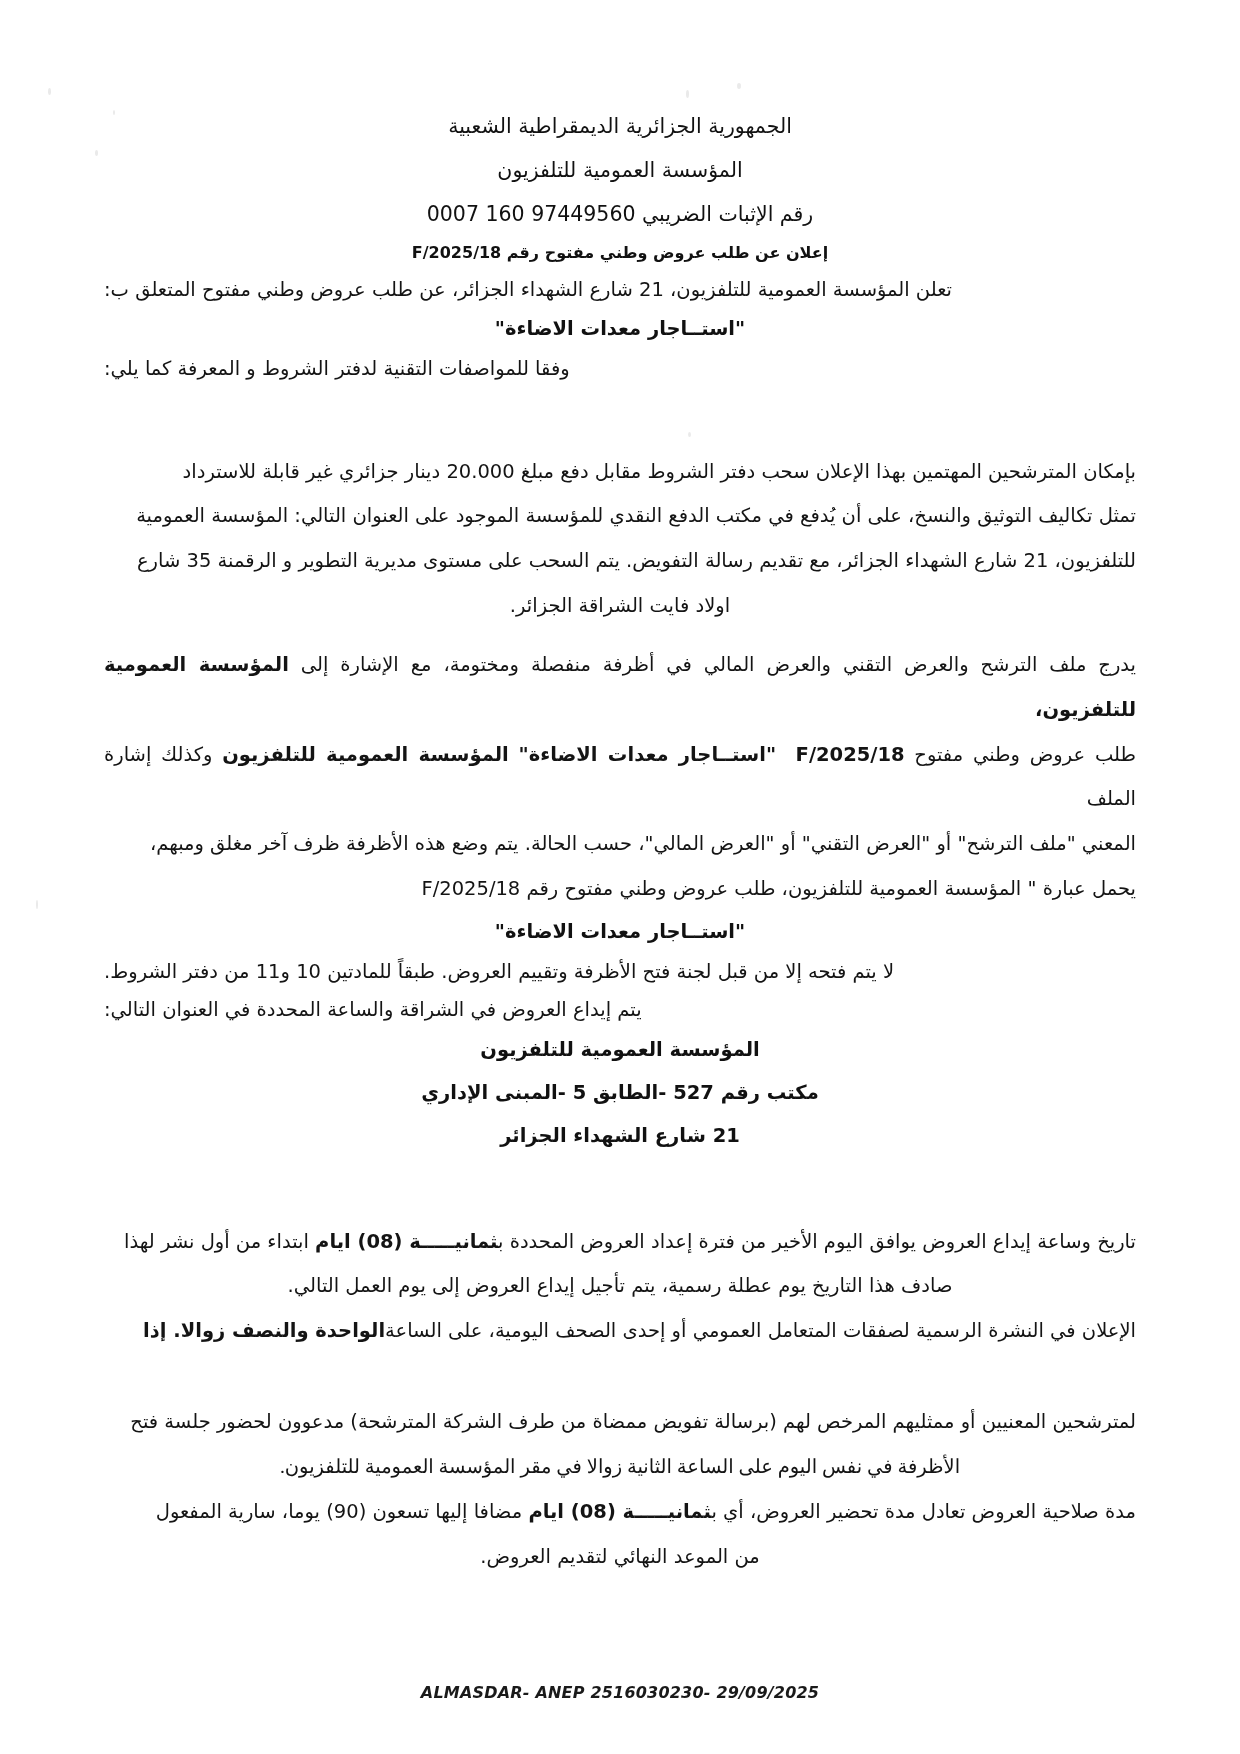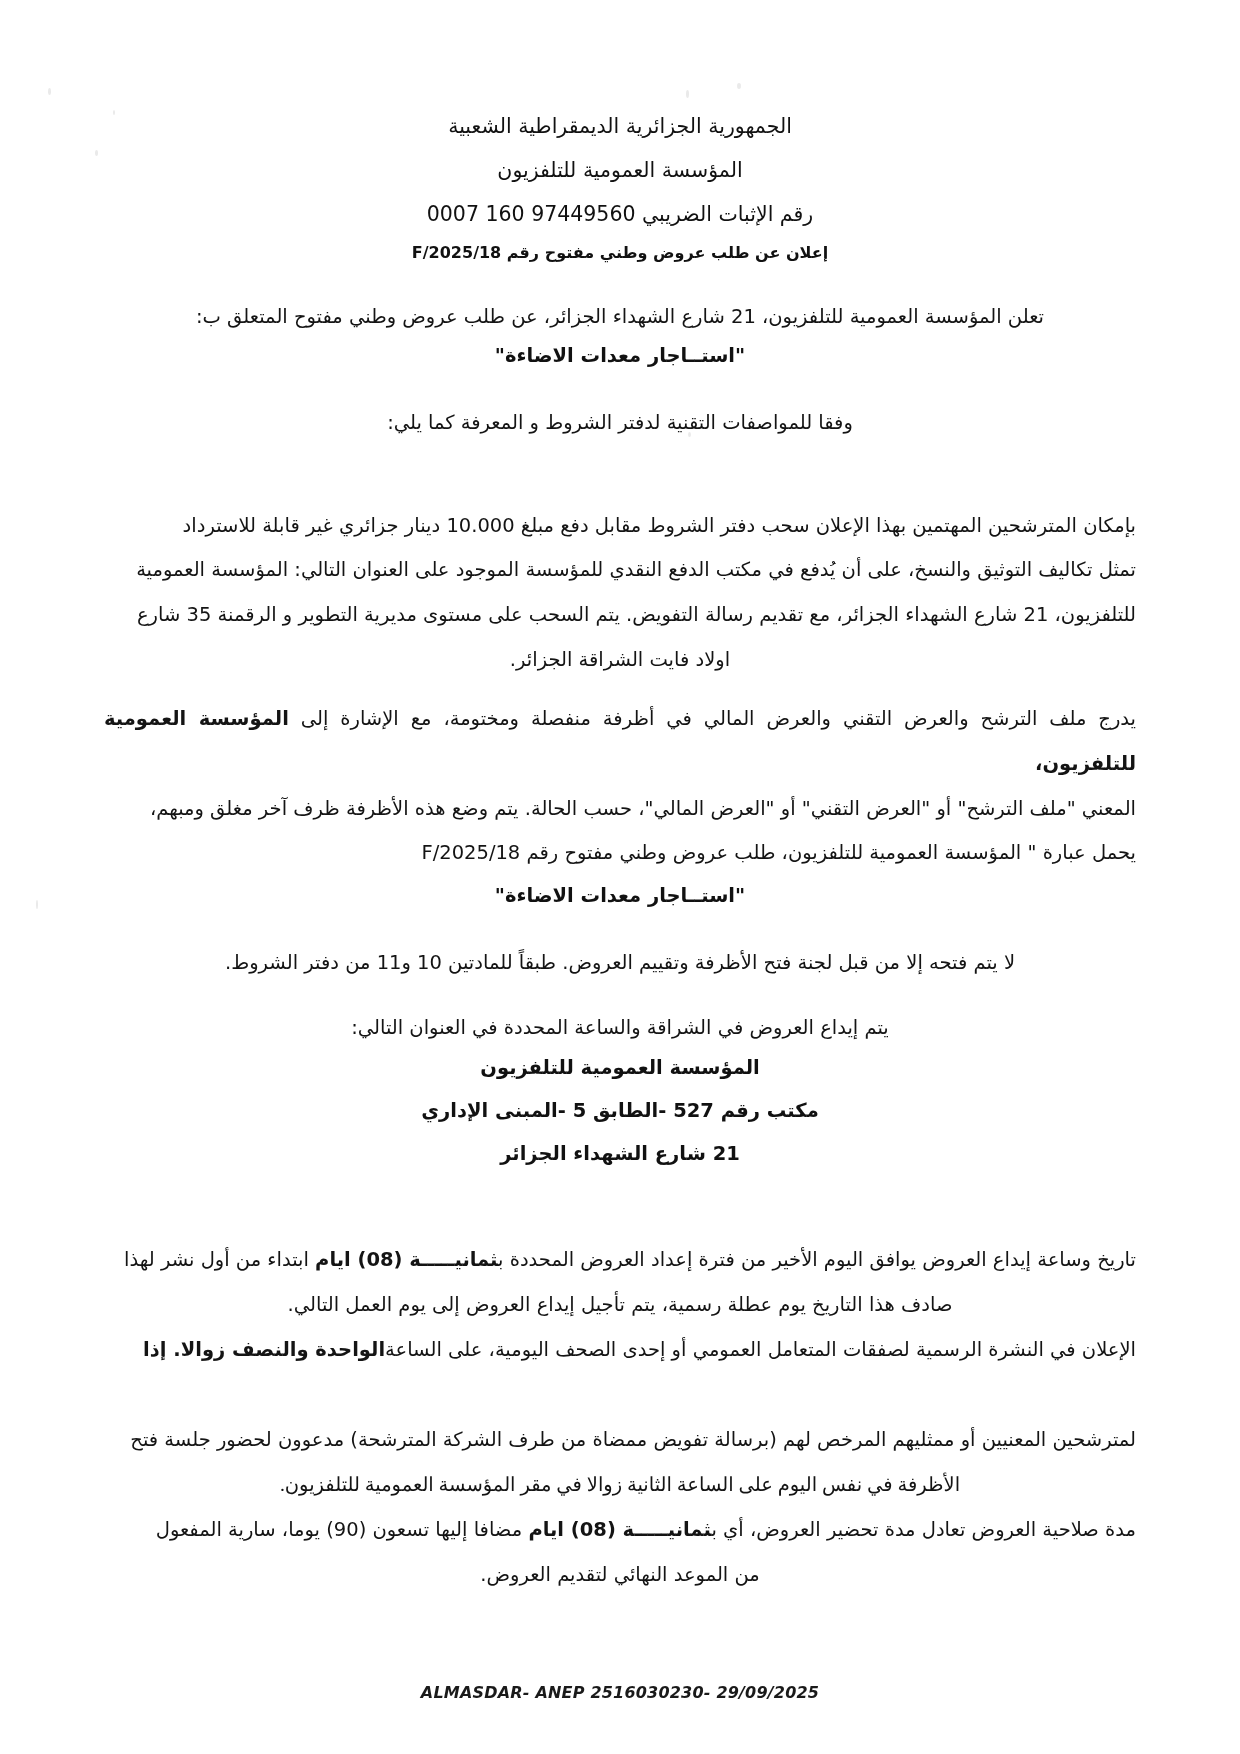--- a/index.html
+++ b/index.html
@@ -39,21 +39,21 @@
     direction: rtl;
     text-align: justify;
     text-align-last: auto;
   }
   .line {
     line-height: 1.95;
     font-size: 19.5px;
     letter-spacing: 0;
     color: #141414;
   }
-  .center { text-align: center; margin-top: 27px; }
+  .center { text-align: left; }
   .hdr {
     text-align: center;
     font-size: 20.5px;
     line-height: 2.15;
     color: #111111;
   }
   .hdr.strong { font-weight: bold; font-size: 16px; }
   .para {
     font-size: 19.5px;
     line-height: 2.30;
@@ -112,29 +112,32 @@
     <div class="hdr">المؤسسة العمومية للتلفزيون</div>
     <div class="hdr num">رقم الإثبات الضريبي 97449560 160 0007</div>
     <div class="hdr strong">إعلان عن طلب عروض وطني مفتوح رقم 18/F/2025</div>
 
     <div class="line center">تعلن المؤسسة العمومية للتلفزيون، 21 شارع الشهداء الجزائر، عن طلب عروض وطني مفتوح المتعلق ب:</div>
     <div class="quoted">"استــاجار معدات الاضاءة"</div>
     <div class="line center">وفقا للمواصفات التقنية لدفتر الشروط و المعرفة كما يلي:</div>
 
     <div class="gap-xl"></div>
 
-    <div class="para flow">بإمكان المترشحين المهتمين بهذا الإعلان سحب دفتر الشروط مقابل دفع مبلغ  10.000 دينار جزائري غير قابلة للاسترداد</div>
+    <div class="para flow">بإمكان المترشحين المهتمين بهذا الإعلان سحب دفتر الشروط مقابل دفع مبلغ  20.000 دينار جزائري غير قابلة للاسترداد</div>
     <div class="para flow">تمثل تكاليف التوثيق والنسخ، على أن يُدفع في مكتب الدفع النقدي للمؤسسة الموجود على العنوان التالي: المؤسسة العمومية</div>
     <div class="para flow">للتلفزيون، 21 شارع الشهداء الجزائر، مع تقديم رسالة التفويض. يتم السحب على مستوى مديرية التطوير و الرقمنة 35 شارع</div>
     <div class="para" style="text-align-last:center;">اولاد فايت الشراقة الجزائر.</div>
 
     <div class="gap-sm"></div>
 
     <div class="para flow">
       <span>يدرج ملف الترشح والعرض التقني والعرض المالي في أظرفة منفصلة ومختومة، مع الإشارة إلى </span><b>المؤسسة العمومية للتلفزيون،</b>
+    </div>
+    <div class="para flow">
+      <span>طلب عروض وطني مفتوح </span><b class="num">18/F/2025</b><span>&nbsp; </span><b>"استــاجار معدات الاضاءة"</b><span> </span><b>المؤسسة العمومية للتلفزيون</b><span> وكذلك إشارة الملف</span>
     </div>
     <div class="para flow">المعني "ملف الترشح" أو "العرض التقني" أو "العرض المالي"، حسب الحالة. يتم وضع هذه الأظرفة ظرف آخر مغلق ومبهم،</div>
     <div class="para flow">
       <span>يحمل عبارة " المؤسسة العمومية للتلفزيون، طلب عروض وطني مفتوح رقم </span><span class="num">F/2025/18</span>
     </div>
     <div class="quoted">"استــاجار معدات الاضاءة"</div>
 
     <div class="line center">لا يتم فتحه إلا من قبل لجنة فتح الأظرفة وتقييم العروض. طبقاً للمادتين 10 و11 من دفتر الشروط.</div>
     <div class="line center">يتم إيداع العروض في الشراقة والساعة المحددة في العنوان التالي:</div>
 

